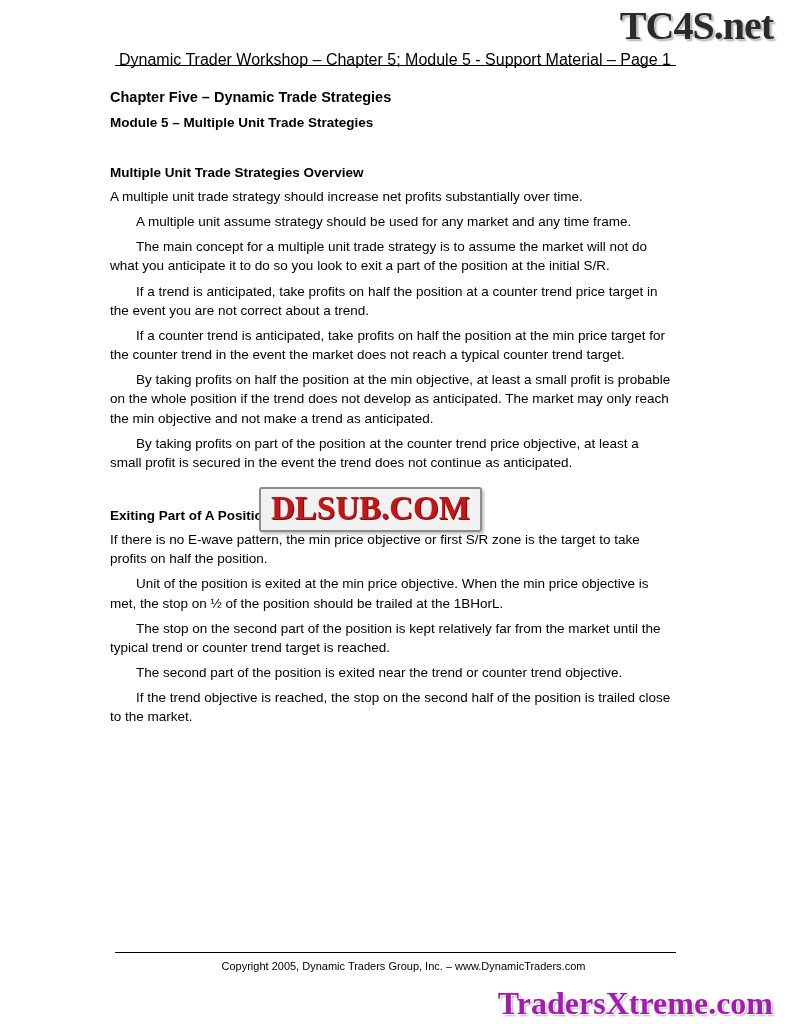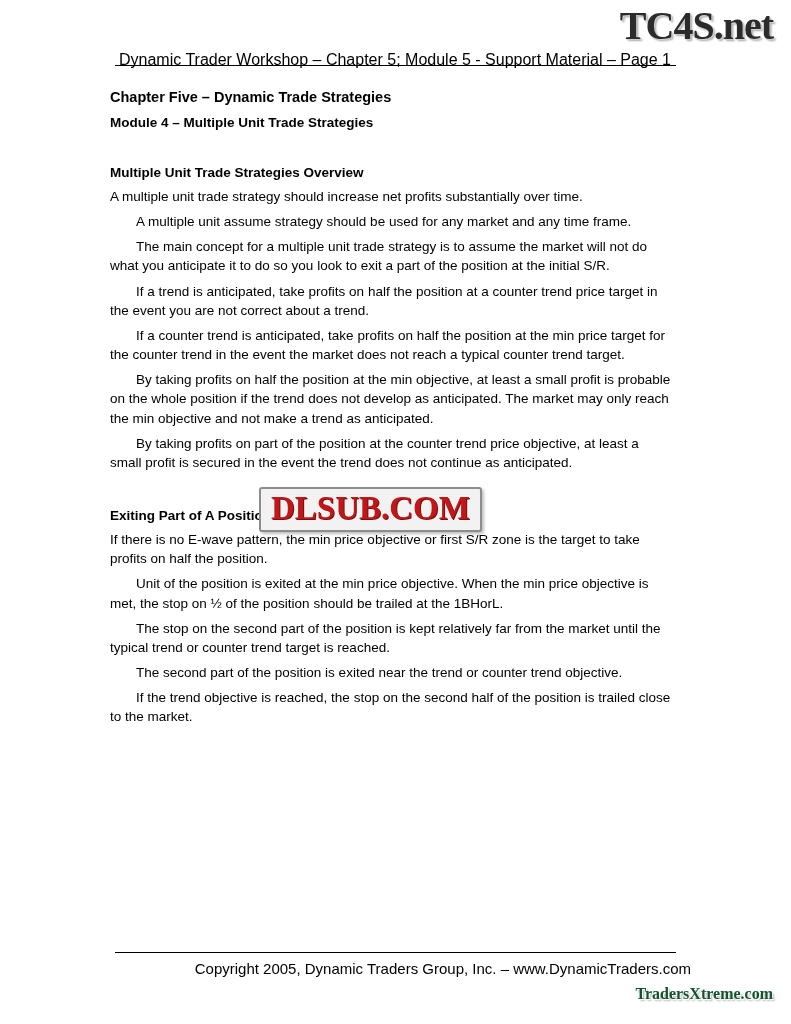--- a/index.html
+++ b/index.html
@@ -124,55 +124,55 @@
   .rule-bot {
     position: absolute;
     left: 115px;
     top: 952px;
     width: 561px;
     height: 1px;
     background: #000;
   }
   .footer {
     position: absolute;
-    left: 130px;
+    left: 123px;
     top: 960px;
     width: 561px;
-    text-align: right;
-    font-size: 15px;
+    text-align: center;
+    font-size: 11px;
   }
 
   .wm-bot {
     position: absolute;
     right: 18px;
     top: 985px;
     font-family: "Liberation Serif", serif;
     font-weight: bold;
-    font-size: 16px;
-    color: #14532d;
+    font-size: 32px;
+    color: #a21caf;
     text-shadow:
       1px 1px 0 #ffffff,
       2px 2px 2px rgba(0,0,0,0.3);
     white-space: nowrap;
   }
 </style>
 </head>
 <body>
 
 <div class="page">
 
   <div class="wm-top">TC4S.net</div>
 
   <div class="runhead">Dynamic Trader Workshop – Chapter 5; Module 5 - Support Material – Page 1</div>
   <div class="rule-top"></div>
 
   <div class="content">
 
     <div class="h-title">Chapter Five  – Dynamic Trade Strategies</div>
-    <div class="h-sub">Module 4 – Multiple Unit Trade Strategies</div>
+    <div class="h-sub">Module 5 – Multiple Unit Trade Strategies</div>
 
     <div class="h-section">Multiple Unit Trade Strategies Overview</div>
     <p class="para">A multiple unit trade strategy should increase net profits substantially over time.</p>
     <p class="para indent">A multiple unit assume strategy should be used for any market and any time frame.</p>
     <p class="para indent">The main concept for a multiple unit trade strategy is to assume the market will not do what you anticipate it to do so you look to exit a part of the position at the initial S/R.</p>
     <p class="para indent">If a trend is anticipated, take profits on half the position at a counter trend price target in the event you are not correct about a trend.</p>
     <p class="para indent">If a counter trend is anticipated, take profits on half the position at the min price target for the counter trend in the event the market does not reach a typical counter trend target.</p>
     <p class="para indent">By taking profits on half the position at the min objective, at least a small profit is probable on the whole position if the trend does not develop as anticipated. The market may only reach the min objective and not make a trend as anticipated.</p>
     <p class="para indent">By taking profits on part of the position at the counter trend price objective, at least a small profit is secured in the event the trend does not continue as anticipated.</p>
 

